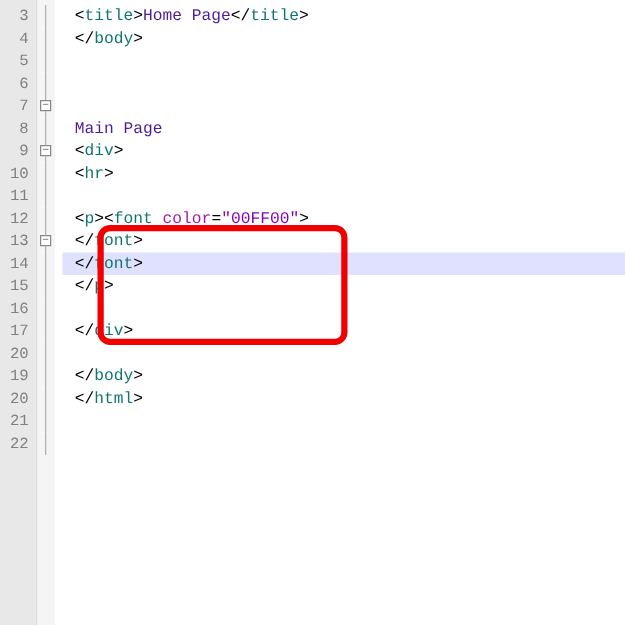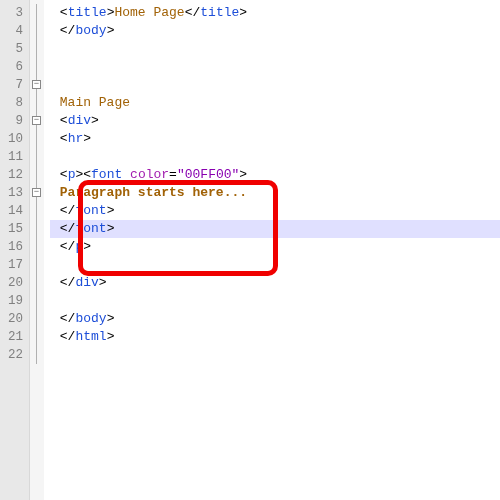--- a/index.html
+++ b/index.html
@@ -74,24 +74,24 @@
   .code .line {
     height: 18px;
     line-height: 18px;
     white-space: pre;
     color: #000000;
     position: relative;
     padding-left: 2px;
   }
   .line.highlight { background: #e0e0ff; }
   .br  { color: #000000; }
-  .tag { color: #1d4ed8; }
+  .tag { color: #0f766e; }
   .attr{ color: #a21caf; }
   .val { color: #8800b0; }
-  .txt { color: #a16207; }
+  .txt { color: #4c1d95; }
   .bold { font-weight: bold; }
 
   .annotation {
     position: absolute;
     border: 5px solid #f00000;
     border-radius: 10px;
     pointer-events: none;
     z-index: 50;
   }
 </style>
@@ -191,21 +191,20 @@
   <div class="line"> <span class="br">&lt;</span><span class="tag">title</span><span class="br">&gt;</span><span class="txt">Home Page</span><span class="br">&lt;/</span><span class="tag">title</span><span class="br">&gt;</span></div>
       <div class="line"> <span class="br">&lt;/</span><span class="tag">body</span><span class="br">&gt;</span></div>
       <div class="line"></div>
       <div class="line"></div>
       <div class="line"></div>
       <div class="line"> <span class="txt">Main Page</span></div>
       <div class="line"> <span class="br">&lt;</span><span class="tag">div</span><span class="br">&gt;</span></div>
       <div class="line"> <span class="br">&lt;</span><span class="tag">hr</span><span class="br">&gt;</span></div>
       <div class="line"></div>
       <div class="line"> <span class="br">&lt;</span><span class="tag">p</span><span class="br">&gt;</span><span class="br">&lt;</span><span class="tag">font</span><span class="txt"> </span><span class="attr">color</span><span class="br">=</span><span class="val">"00FF00"</span><span class="br">&gt;</span></div>
-      <div class="line"> <span class="txt bold">Paragraph starts here...</span></div>
       <div class="line"> <span class="br">&lt;/</span><span class="tag">font</span><span class="br">&gt;</span></div>
       <div class="line highlight"> <span class="br">&lt;/</span><span class="tag">font</span><span class="br">&gt;</span></div>
       <div class="line"> <span class="br">&lt;/</span><span class="tag">p</span><span class="br">&gt;</span></div>
       <div class="line"></div>
       <div class="line"> <span class="br">&lt;/</span><span class="tag">div</span><span class="br">&gt;</span></div>
       <div class="line"></div>
       <div class="line"> <span class="br">&lt;/</span><span class="tag">body</span><span class="br">&gt;</span></div>
       <div class="line"> <span class="br">&lt;/</span><span class="tag">html</span><span class="br">&gt;</span></div>
     </div>
 </div>

